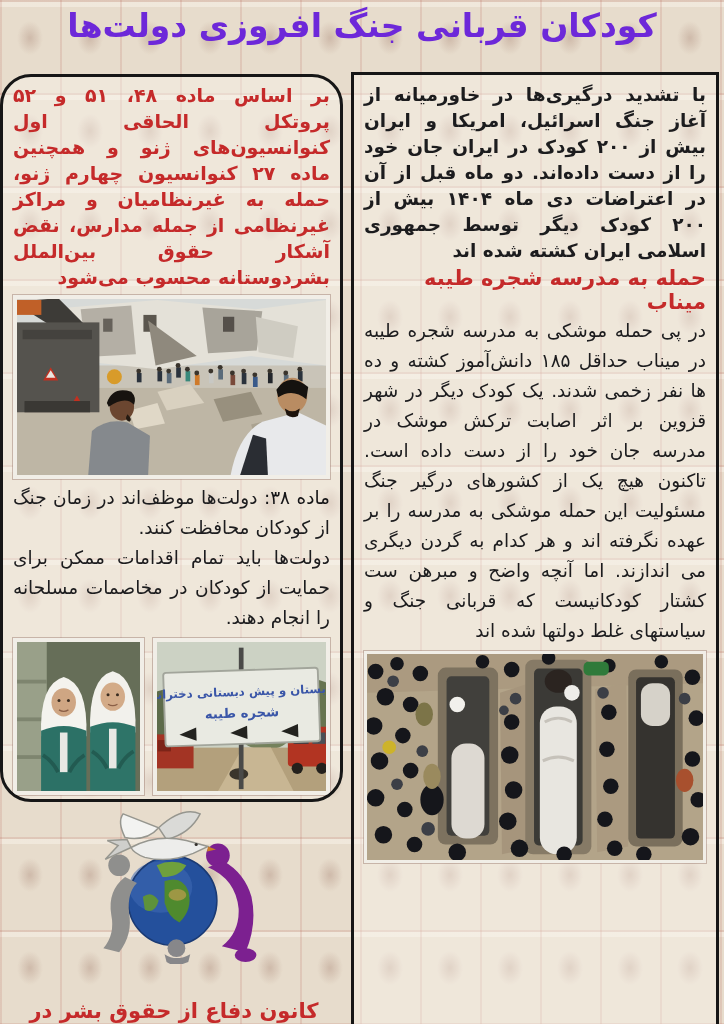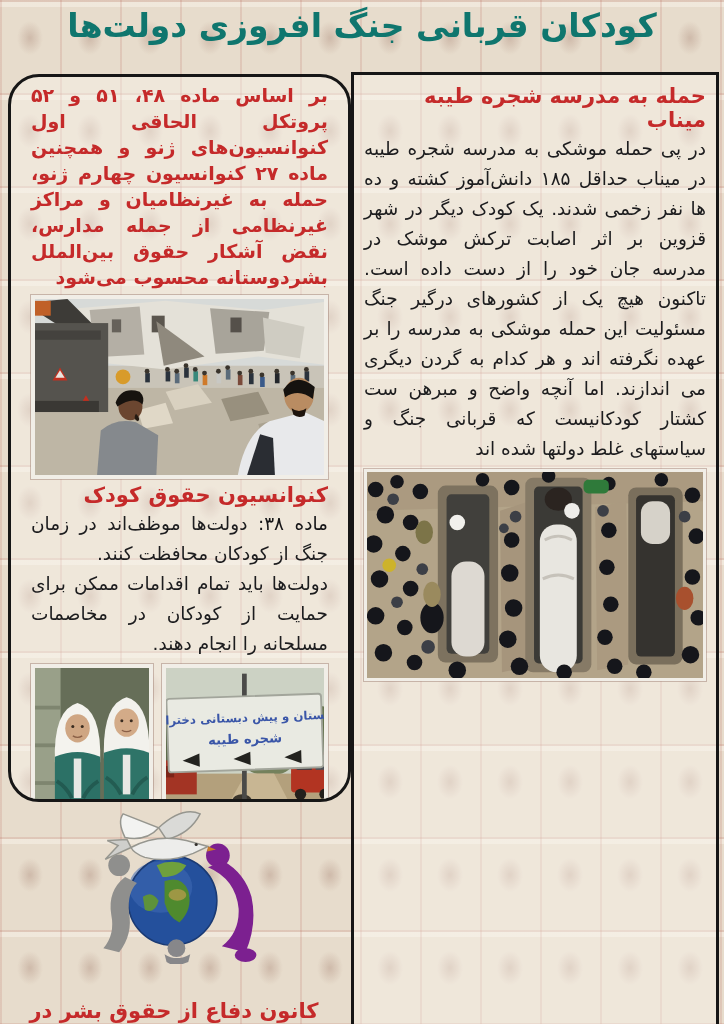--- a/index.html
+++ b/index.html
@@ -9,24 +9,24 @@
   .page::before{
     content:"";position:absolute;inset:0;
     background-color:#e7dccc;
     background-image:
       radial-gradient(ellipse 19px 25px at 30px 38px, rgba(150,108,92,0.30), rgba(150,108,92,0) 68%),
       repeating-linear-gradient(to right, rgba(182,94,84,0.17) 0 2px, rgba(255,255,255,0) 2px 60px),
       repeating-linear-gradient(to bottom, rgba(182,94,84,0.17) 0 2px, rgba(255,251,244,0.38) 2px 7px, rgba(255,255,255,0) 7px 93px);
     background-size:60px 93px, auto, auto;
   }
   .title{position:absolute;top:6px;left:0;right:0;text-align:center;
-    font-size:33px;font-weight:bold;color:#0f766e;letter-spacing:-1px;direction:rtl;}
+    font-size:33px;font-weight:bold;color:#6d28d9;letter-spacing:-1px;direction:rtl;}
   .panel{position:absolute;border:3px solid #161616;box-sizing:border-box;
     background:rgba(250,246,238,0.42);direction:rtl;overflow:hidden;}
-  .panel-left{left:8px;top:74px;width:343px;height:728px;padding:5px 20px;border-radius:31px;}
+  .panel-left{left:0;top:74px;width:343px;height:728px;padding:5px 10px;border-radius:31px;}
   .panel-right{left:351px;top:72px;width:368px;height:958px;padding:7px 10px;}
   .red-bold{color:#c52a2a;font-weight:bold;}
   .intro{font-size:19px;line-height:26px;text-align:justify;}
   .para{font-size:18.5px;line-height:30px;text-align:justify;color:#1c1c1e;margin:0 0 2px 0;}
   .para.bold{font-weight:bold;line-height:26px;}
   .sub-head{font-size:21px;margin:2px 0 2px 0;}
   .article-label{font-weight:normal;color:#151517;}
   .photo-frame{border:4px solid rgba(251,247,240,0.9);box-shadow:0 0 0 1px rgba(150,118,106,0.45);
     overflow:hidden;box-sizing:border-box;background:#999;}
   .photo-frame svg{display:block;width:100%;height:100%;}
@@ -130,21 +130,20 @@
         <g>
           <path d="M228,190 Q236,146 262,132 L300,122 L330,136 L330,190 Z" fill="#e8e9eb"></path>
           <path d="M252,146 L238,190 L268,190 L266,150 Z" fill="#2a2d33"></path>
           <ellipse cx="294" cy="104" rx="16" ry="19" fill="#b98c62"></ellipse>
           <path d="M277,98 Q290,78 311,95 L309,108 Q294,96 279,106 Z" fill="#15120f"></path>
           <path d="M286,118 Q294,124 302,118 L300,126 Q293,129 288,125 Z" fill="#1d140d"></path>
         </g>
       </svg>
     </div>
 
-    <div class="sub-head red-bold">کنوانسیون حقوق کودک</div>
     <p class="para"><span class="article-label">ماده ۳۸:</span><span> دولت‌ها موظف‌اند در زمان جنگ از کودکان محافظت کنند.</span><br>
     <span>دولت‌ها باید تمام اقدامات ممکن برای حمایت از کودکان در مخاصمات مسلحانه را انجام دهند.</span></p>
 
     <div class="photos-row">
       <div class="photo-frame sign-frame">
         <svg viewBox="0 0 190 158" preserveAspectRatio="xMidYMid slice">
           <rect width="190" height="158" fill="#ccd2c4"></rect>
           <ellipse cx="18" cy="80" rx="32" ry="30" fill="#5d6b4a"></ellipse>
           <ellipse cx="172" cy="72" rx="30" ry="32" fill="#66744f"></ellipse>
           <ellipse cx="120" cy="100" rx="26" ry="14" fill="#74815c"></ellipse>
@@ -203,20 +202,21 @@
             <rect x="100" y="92" width="8" height="42" fill="#e8e8e4"></rect>
             <path d="M82,116 Q92,122 98,134" stroke="#235c52" stroke-width="4" fill="none"></path>
             <path d="M126,116 Q116,122 110,134" stroke="#235c52" stroke-width="4" fill="none"></path>
           </g>
         </svg>
       </div>
     </div>
   </div>
 
   <div class="panel panel-right">
+    <p class="para bold">با تشدید درگیری‌ها در خاورمیانه از آغاز جنگ اسرائیل، امریکا و ایران بیش از ۲۰۰ کودک در ایران جان خود را از دست داده‌اند.  دو ماه قبل از آن در اعتراضات دی ماه ۱۴۰۴ بیش از ۲۰۰ کودک دیگر توسط جمهوری اسلامی ایران کشته شده اند</p>
     <div class="sub-head red-bold">حمله به مدرسه شجره طیبه میناب</div>
     <p class="para">در پی حمله موشکی به مدرسه شجره طیبه در میناب حداقل ۱۸۵ دانش‌آموز کشته و ده ها نفر زخمی شدند.  یک کودک دیگر در شهر قزوین بر اثر اصابت ترکش موشک در مدرسه جان خود را از دست داده است. تاکنون هیچ یک از کشورهای درگیر جنگ مسئولیت این حمله موشکی به مدرسه را بر عهده نگرفته اند و هر کدام به گردن دیگری می اندازند. اما آنچه واضح و مبرهن ست کشتار کودکانیست که قربانی جنگ و سیاستهای غلط دولتها شده اند</p>
 
     <div class="photo-frame funeral-frame">
       <svg viewBox="0 0 352 212" preserveAspectRatio="xMidYMid slice">
         <rect width="352" height="212" fill="#b3a489"></rect>
         <path d="M0,0 L352,0 L352,30 L0,40 Z" fill="#a5947a" opacity="0.6"></path>
         <path d="M140,40 L170,30 L172,200 L142,206 Z" fill="#a6957c"></path>
         <path d="M238,36 L270,30 L272,198 L240,204 Z" fill="#ab9a80"></path>
 

